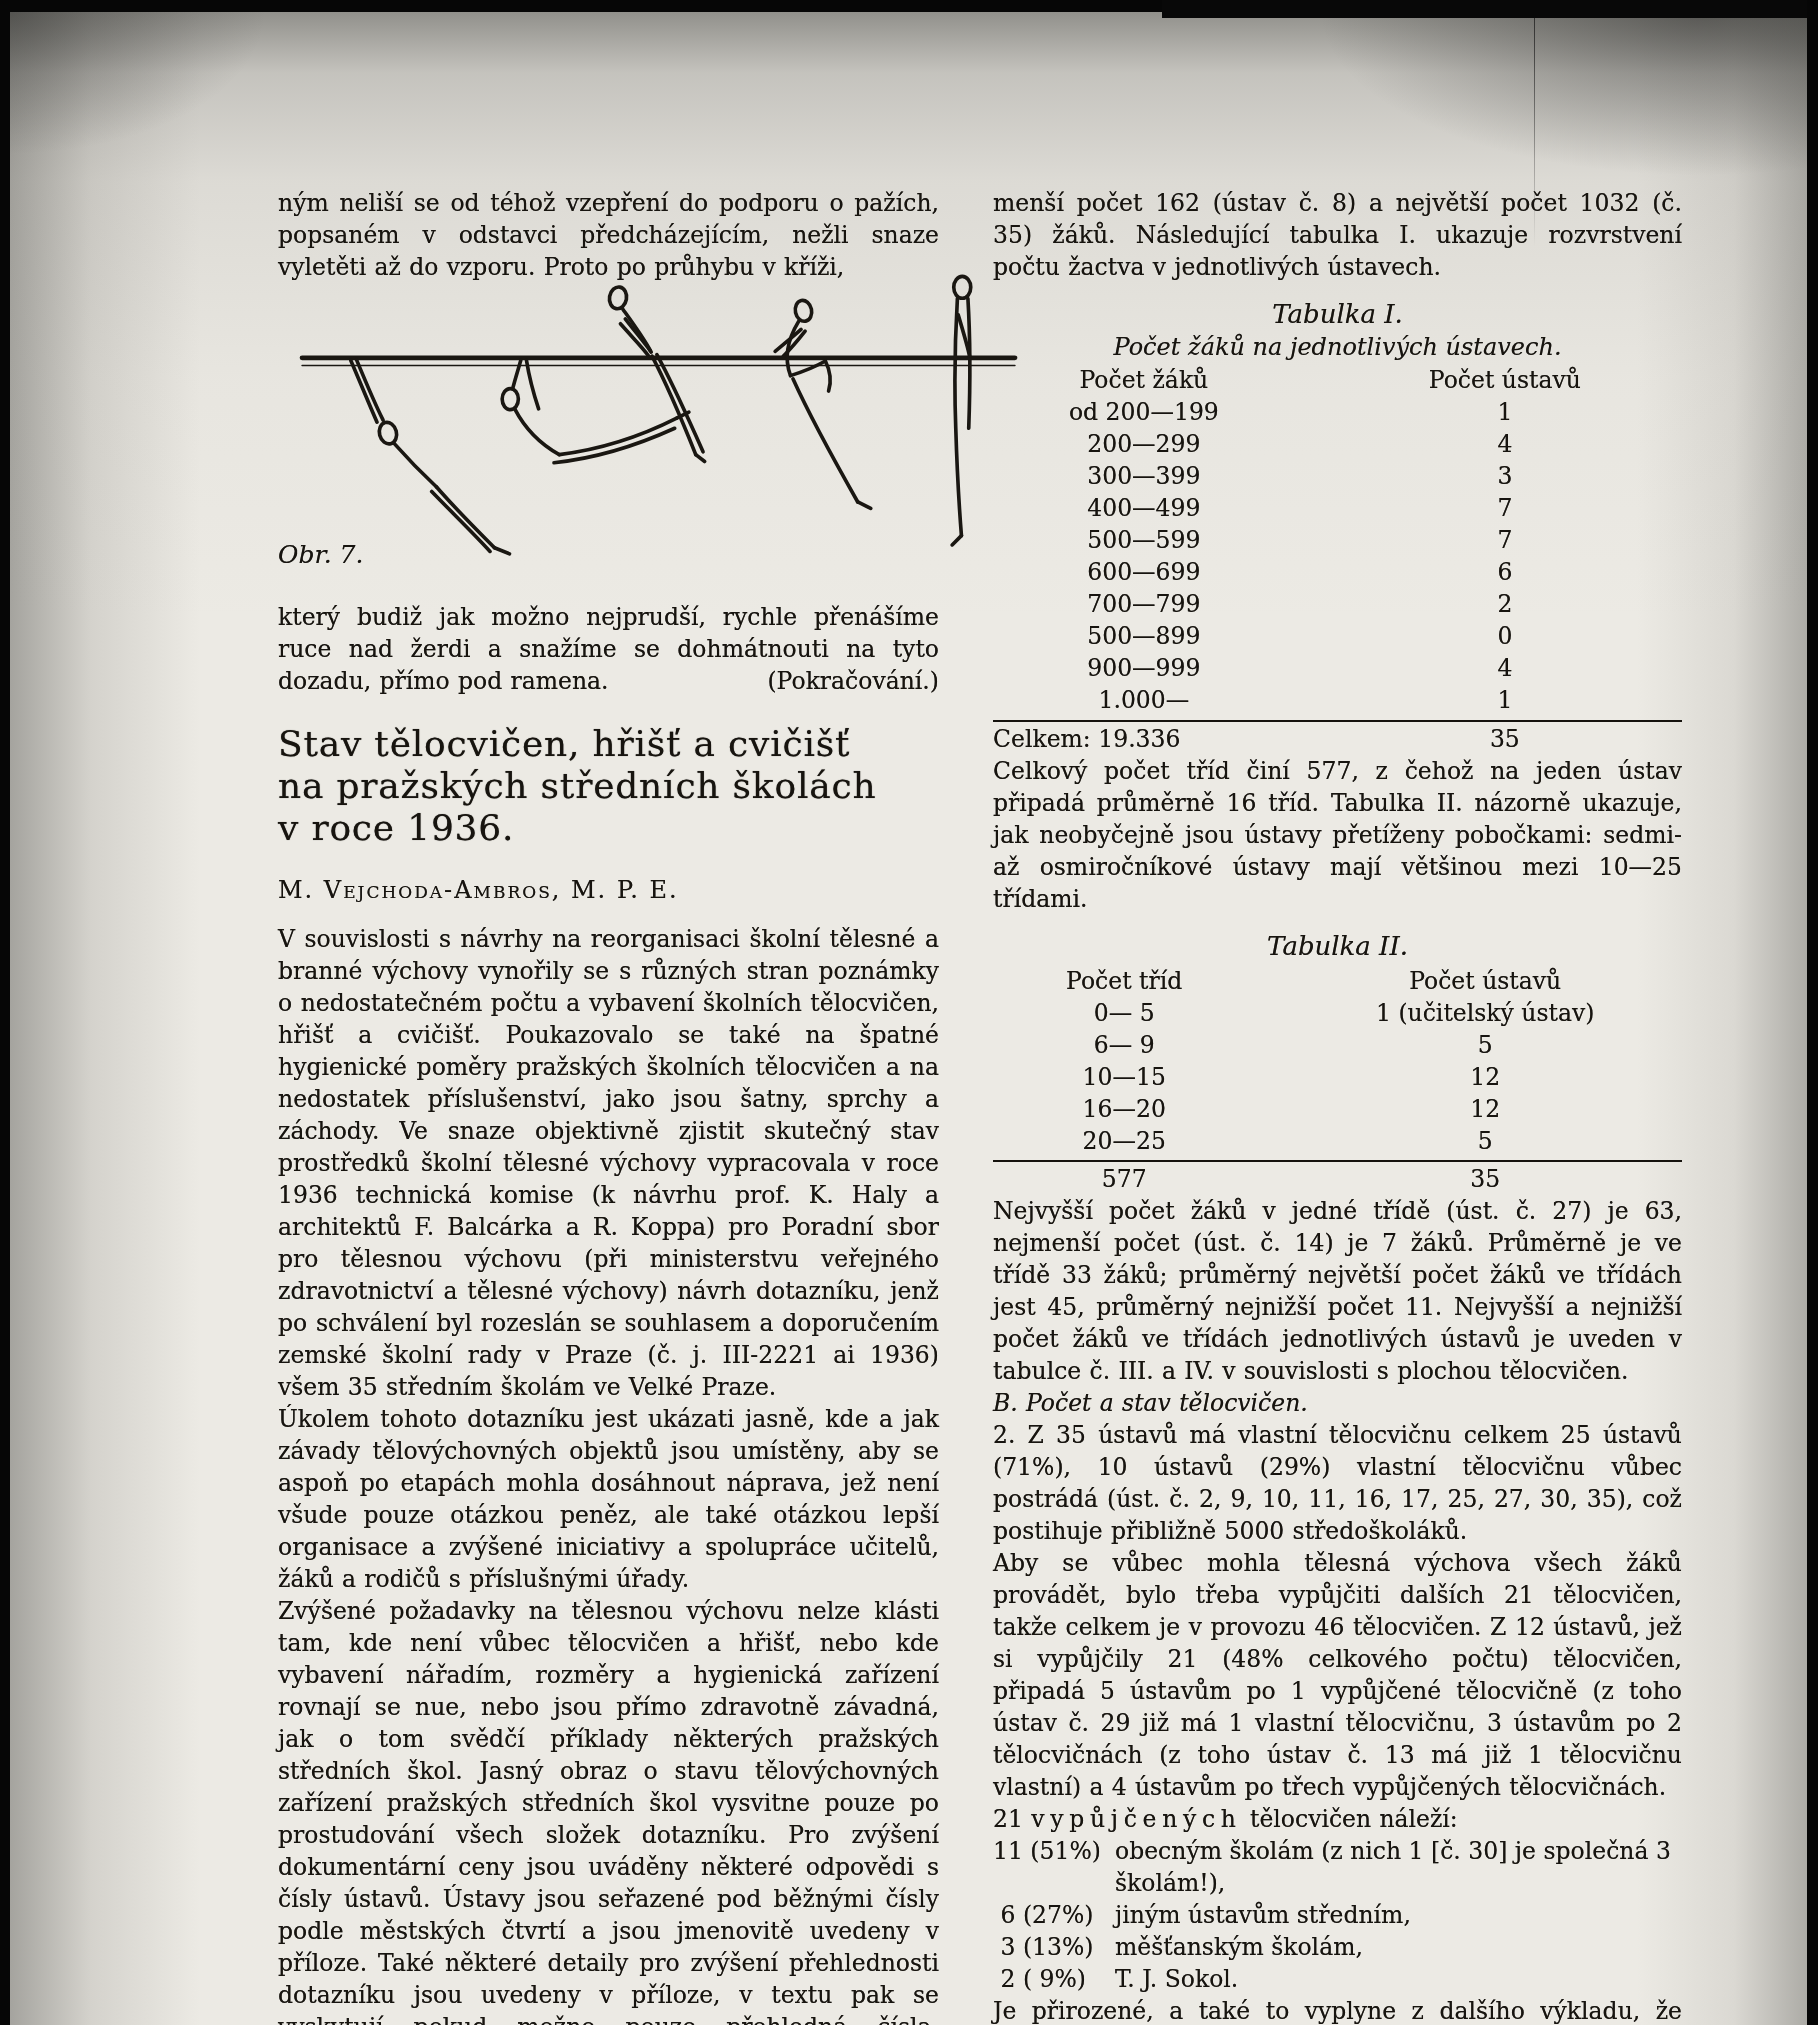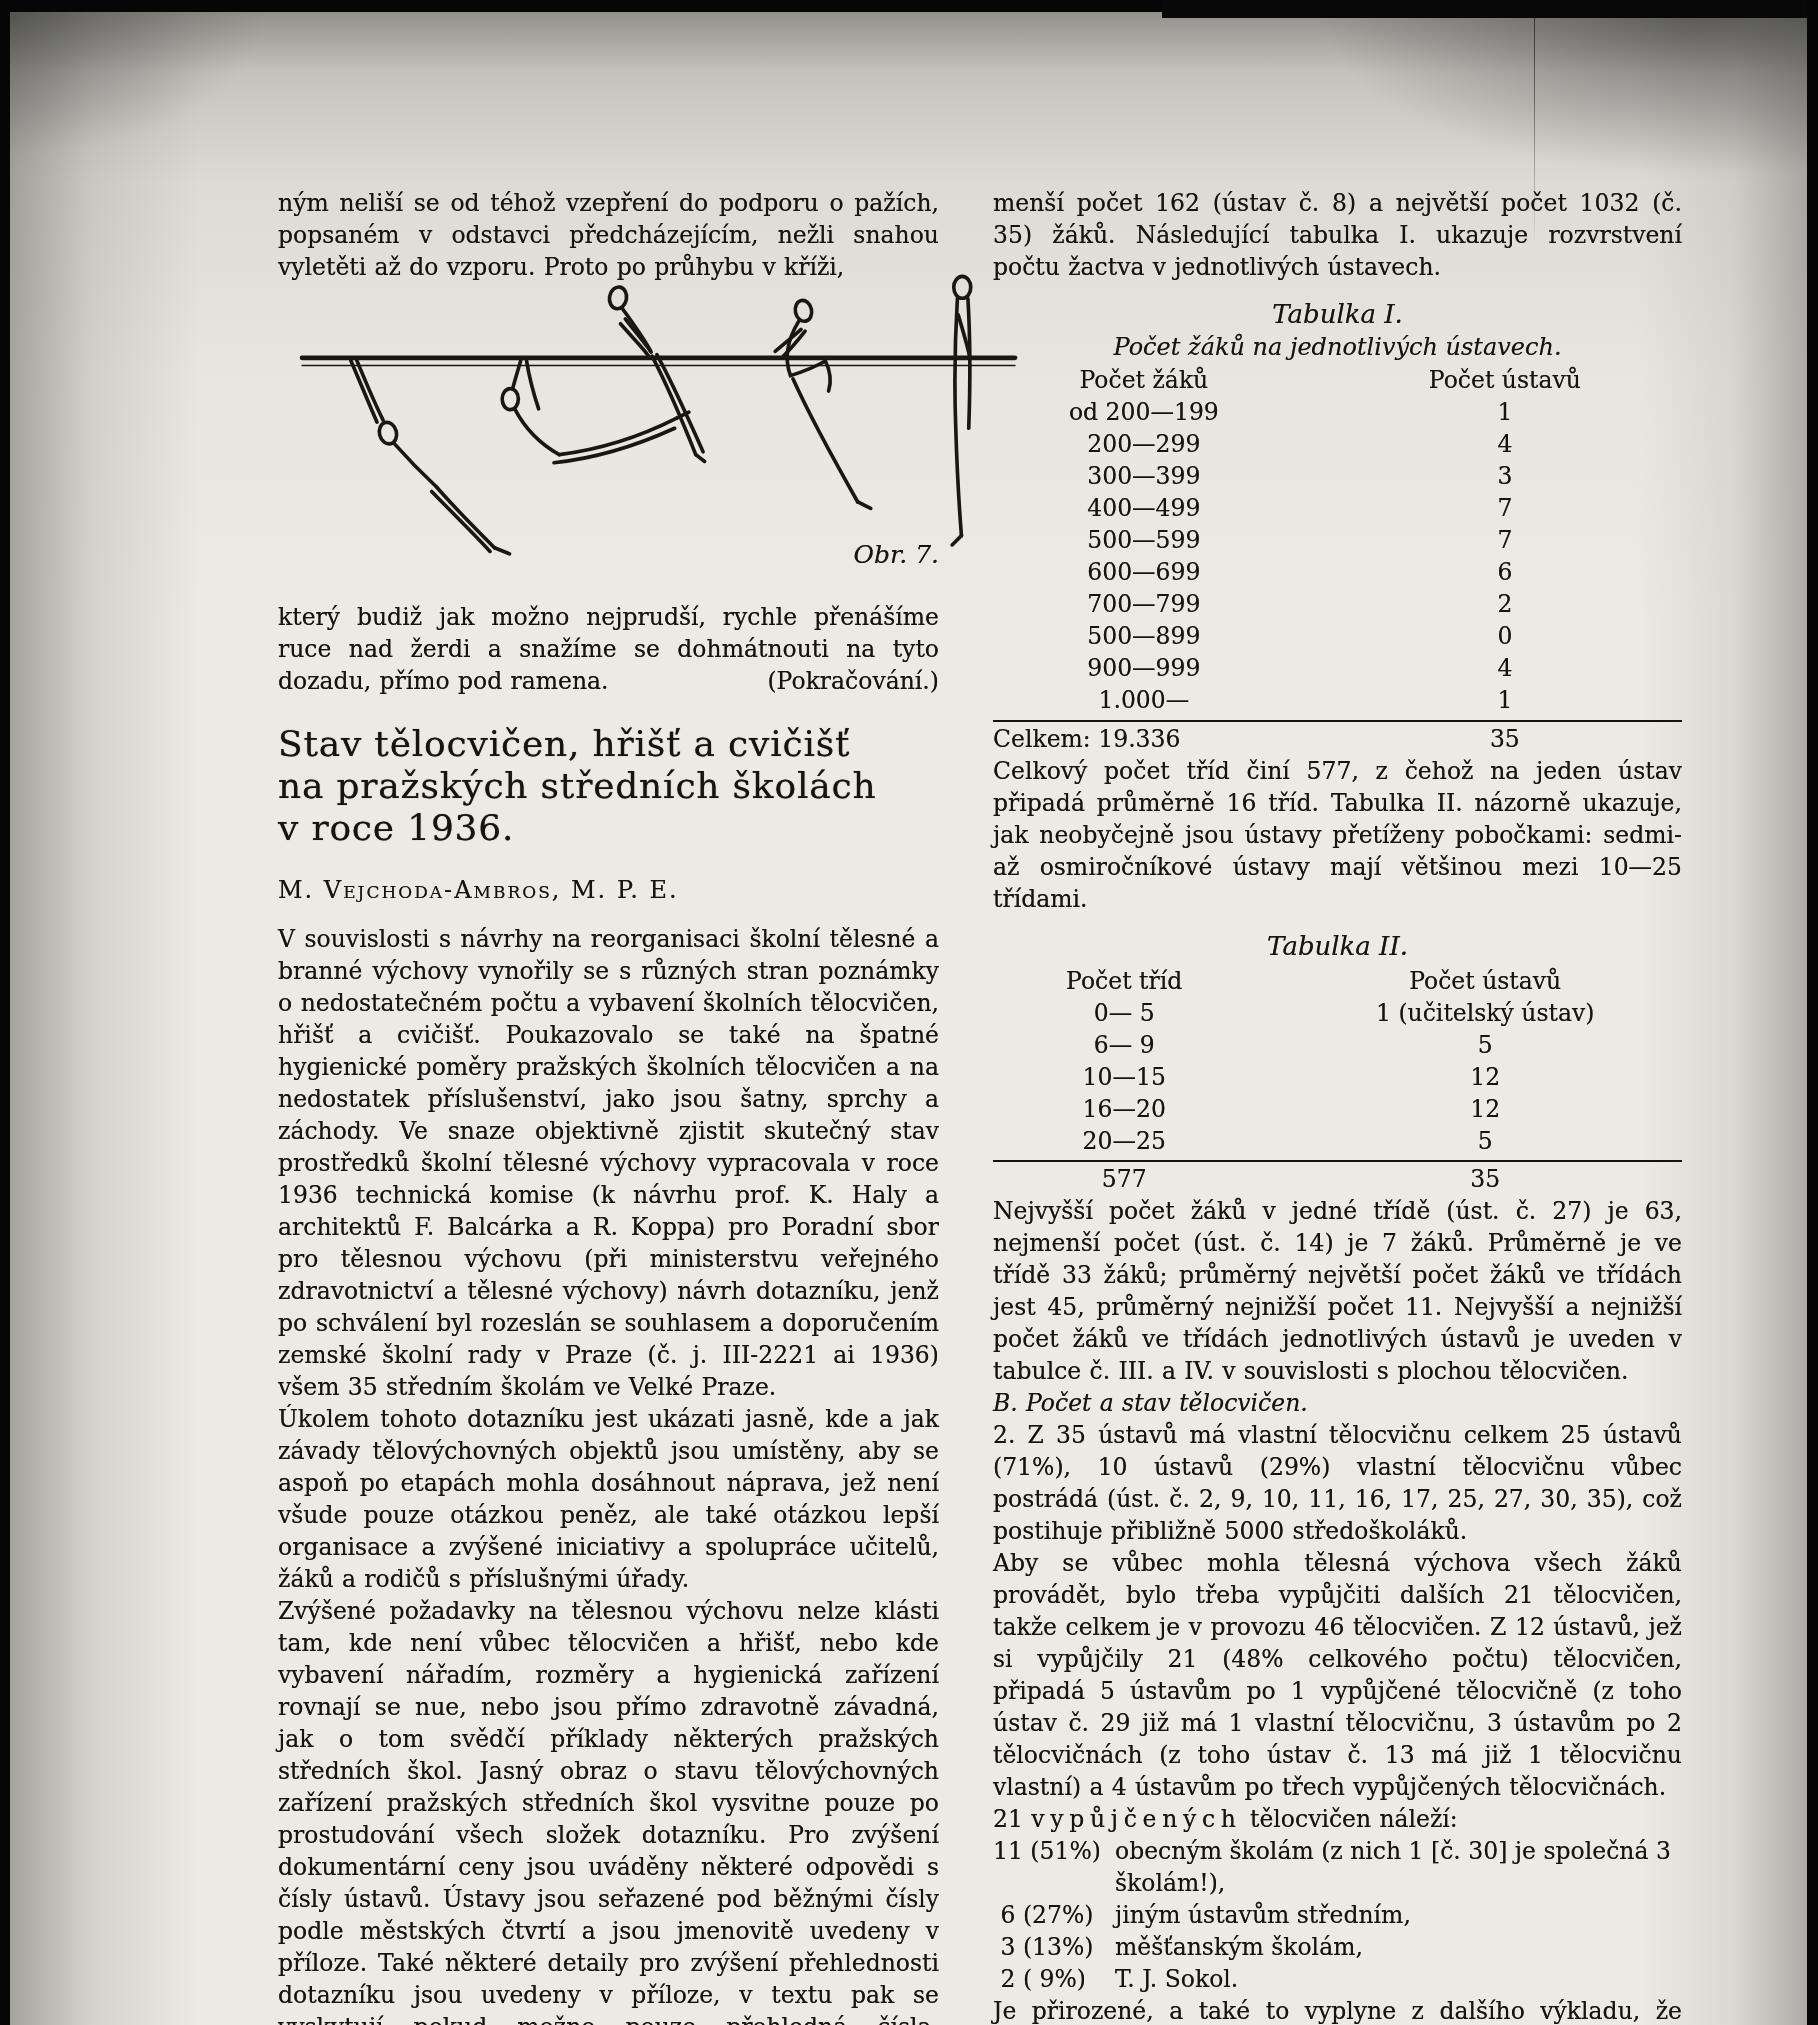--- a/index.html
+++ b/index.html
@@ -36,21 +36,21 @@
     text-shadow:0 0 0.4px rgba(10,8,5,.65);
     word-spacing:0.8px;
   }
   .italic{font-style:italic;}
   .rel{position:relative;}
   .cont-note{position:absolute;right:0;bottom:0;font-style:normal;}
 
   .figure-wrap{position:relative;height:302px;margin-top:16px;}
   .figure-wrap svg{position:absolute;left:16px;top:-49px;overflow:visible;}
   .fig-caption{
-    position:absolute;left:8px;right:0;top:241px;text-align:right;
+    position:absolute;left:0;right:0;top:241px;text-align:left;
     font-style:italic;font-size:25px;text-shadow:0 0 0.4px rgba(10,8,5,.6);
   }
   .stroke{fill:none;stroke:#1a1712;stroke-linecap:round;stroke-linejoin:round;}
 
   h1.title{
     margin:26px 0 0 0;font-size:36px;line-height:42px;font-weight:normal;
     letter-spacing:0.8px;text-align:left;text-shadow:0 0 0.8px rgba(10,8,5,.7);
   }
   .author{
     margin-top:27px;margin-bottom:18.6px;
@@ -77,21 +77,21 @@
   .hlist .num{width:122px;white-space:pre;flex:none;}
   .hlist .rest{flex:1;text-align:left;}
 </style>
 </head>
 <body>
 
 <div class="paper"></div>
 <div class="scratch"></div>
 
 <div class="col col-left">
-  <p class="body"><span>ným neliší se od téhož vzepření do podporu o pažích, popsaném v odstavci předcházejícím, nežli snahou vyletěti až do vzporu. Proto po průhybu v kříži,</span></p>
+  <p class="body"><span>ným neliší se od téhož vzepření do podporu o pažích, popsaném v odstavci předcházejícím, nežli snaze vyletěti až do vzporu. Proto po průhybu v kříži,</span></p>
 
   <div class="figure-wrap">
     <svg width="729" height="312" viewBox="0 0 1800 770">
       <g class="stroke" stroke-width="9">
         <path stroke-width="12" d="M20 266 H1780"></path>
         <path stroke-width="4" d="M20 285 H1780"></path>
 
         <g>
           <path d="M140 272 C165 330 185 380 205 425"></path>
           <path d="M154 270 C178 328 198 376 220 420"></path>

